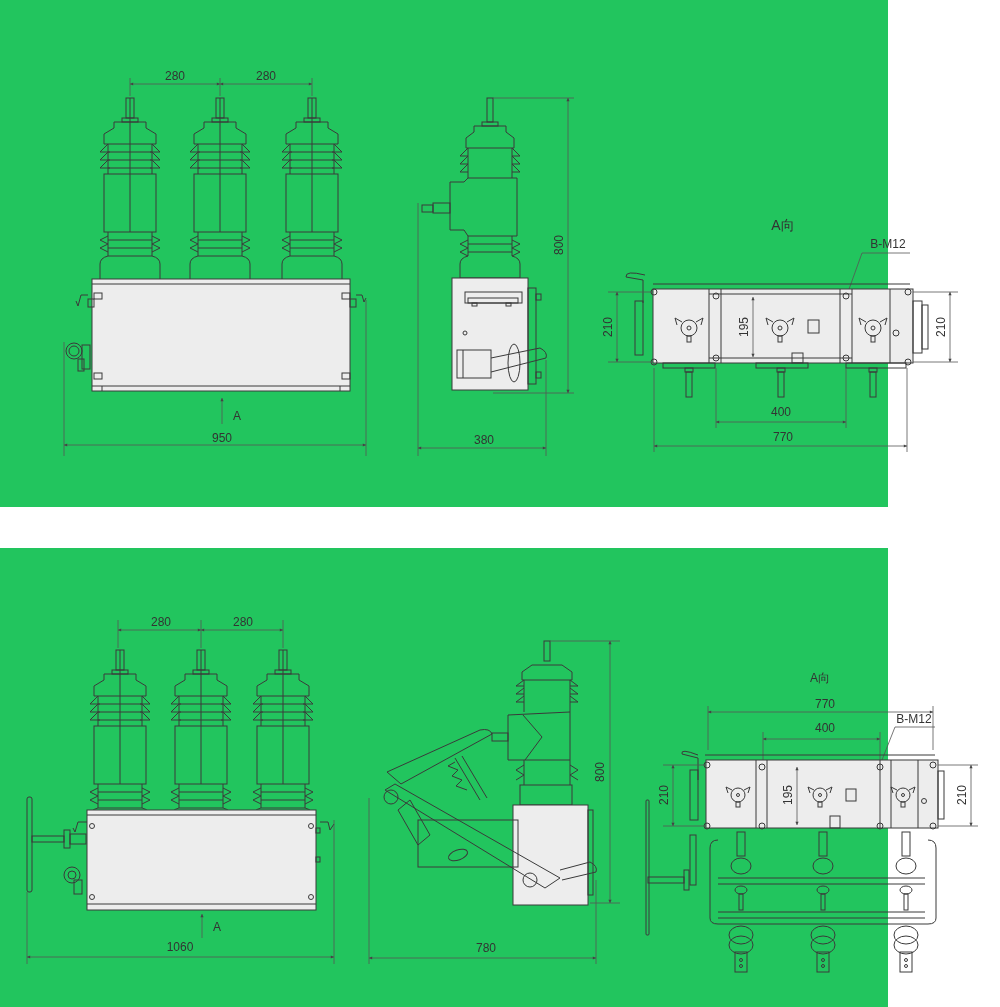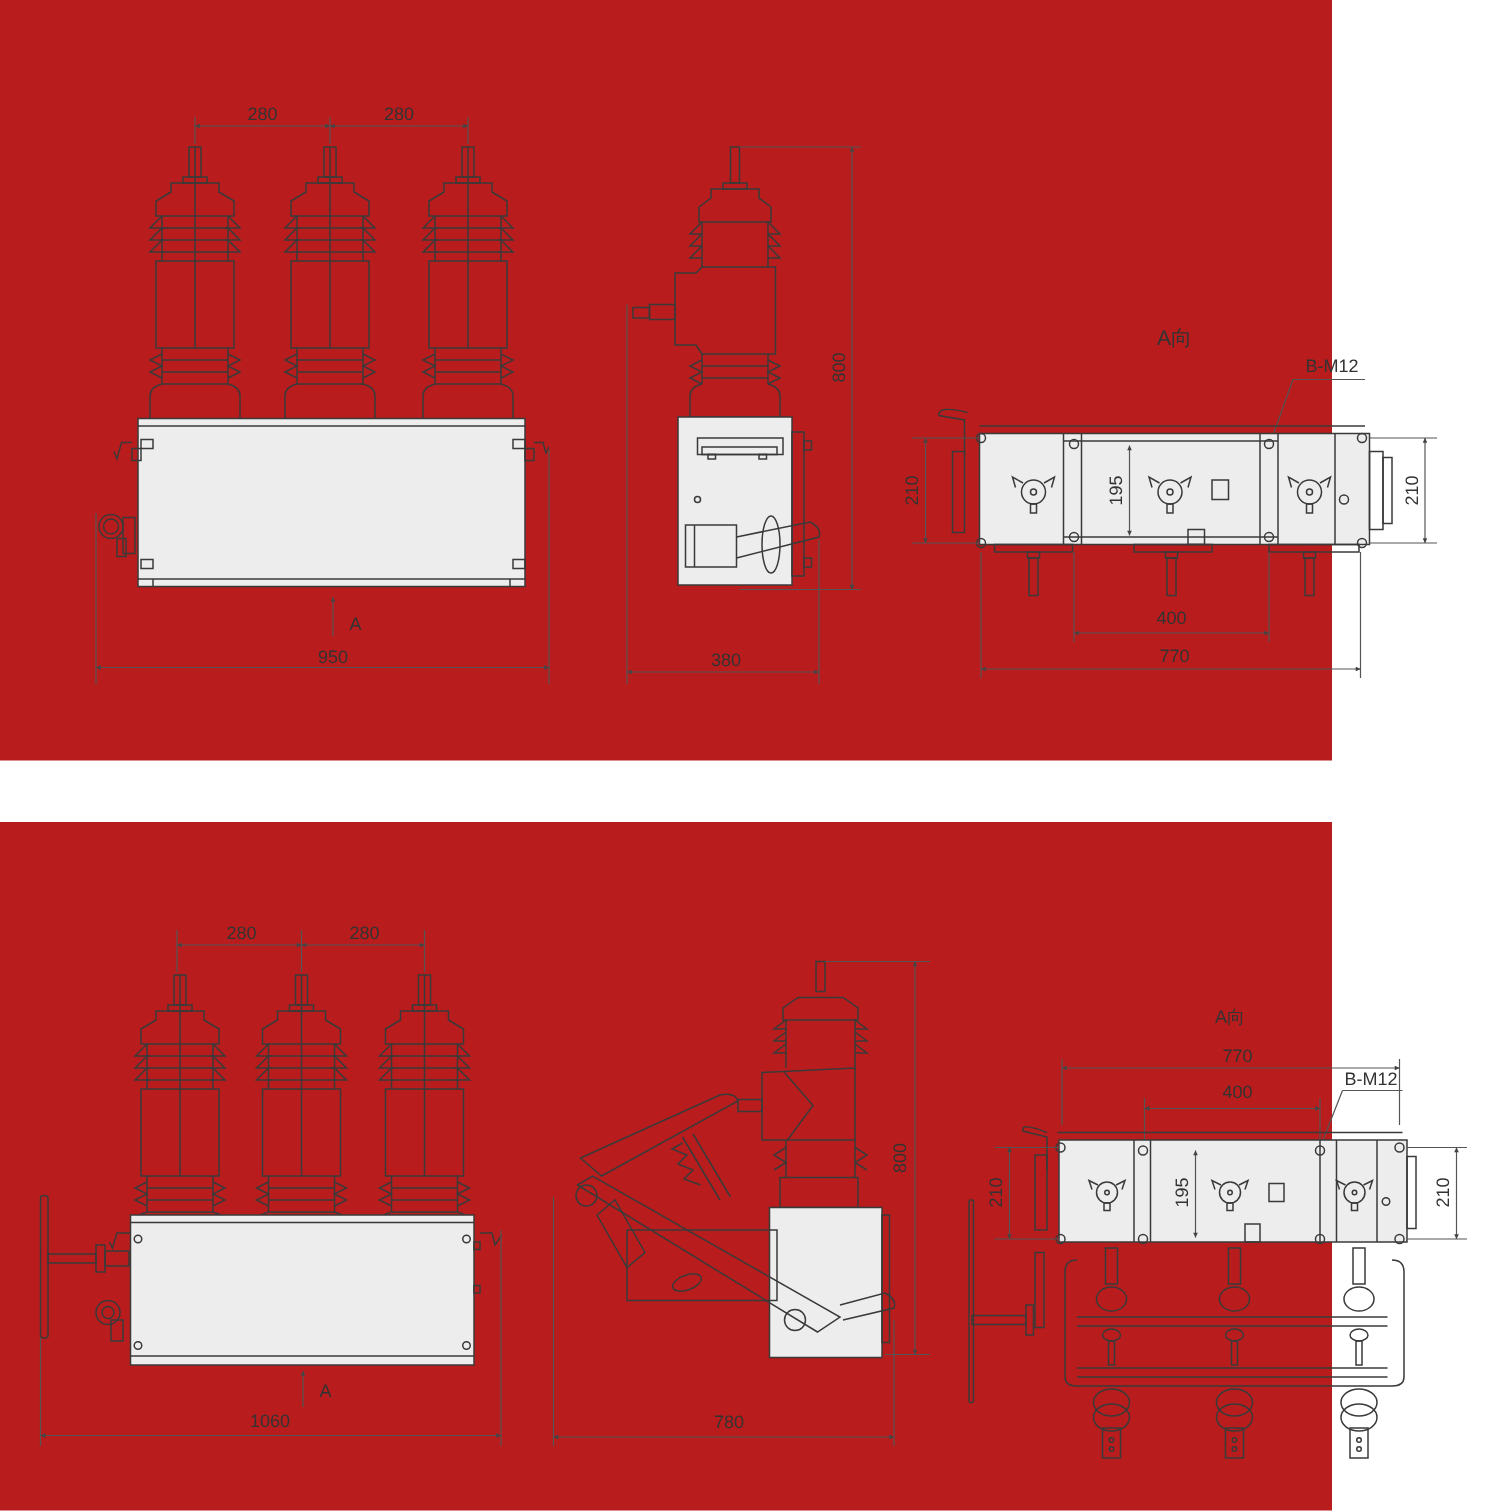--- a/index.html
+++ b/index.html
@@ -1,17 +1,17 @@
 <!DOCTYPE html>
 <html><head>
 <meta charset="utf-8">
 <style>
   html, body { margin: 0; padding: 0; background: #ffffff; }
   body { width: 1000px; height: 1007px; position: relative; overflow: hidden; font-family: "Liberation Sans", sans-serif; }
-  .panel { position: absolute; left: 0; width: 888px; background: #b91c1c; }
+  .panel { position: absolute; left: 0; width: 888px; background: #22c55e; }
   #panel-top { top: 0; height: 507px; }
   #panel-bottom { top: 548px; height: 459px; }
   svg { position: absolute; left: 0; top: 0; }
   .ln { stroke: #3a3a3a; stroke-width: 1; fill: none; }
   .lf { stroke: #3a3a3a; stroke-width: 1; fill: #ededed; }
   .dim { stroke: #555; stroke-width: 0.8; fill: none; }
   .lbl { font-family: "Liberation Sans", sans-serif; font-size: 12px; fill: #333; }
   .lbl-big { font-family: "Liberation Sans", sans-serif; font-size: 14px; fill: #333; }
 </style>
 </head>

